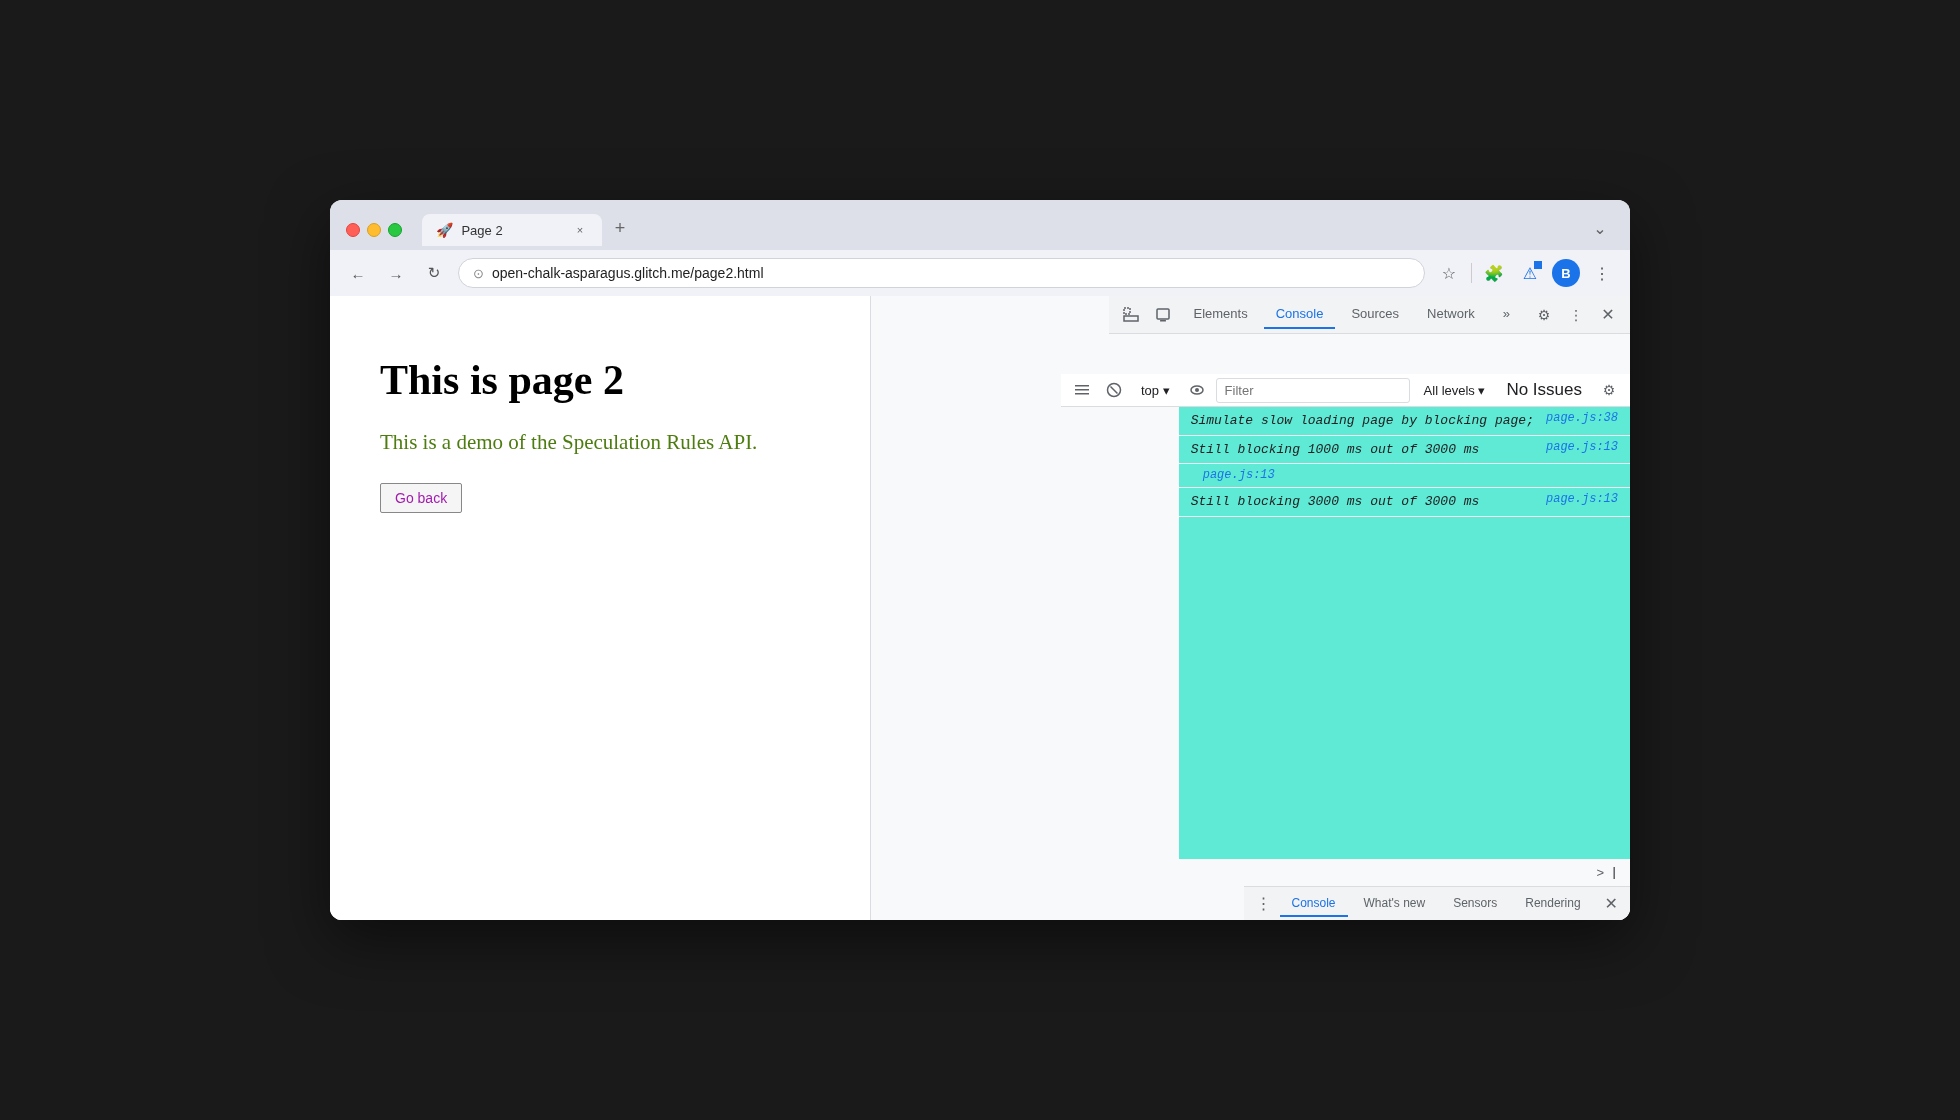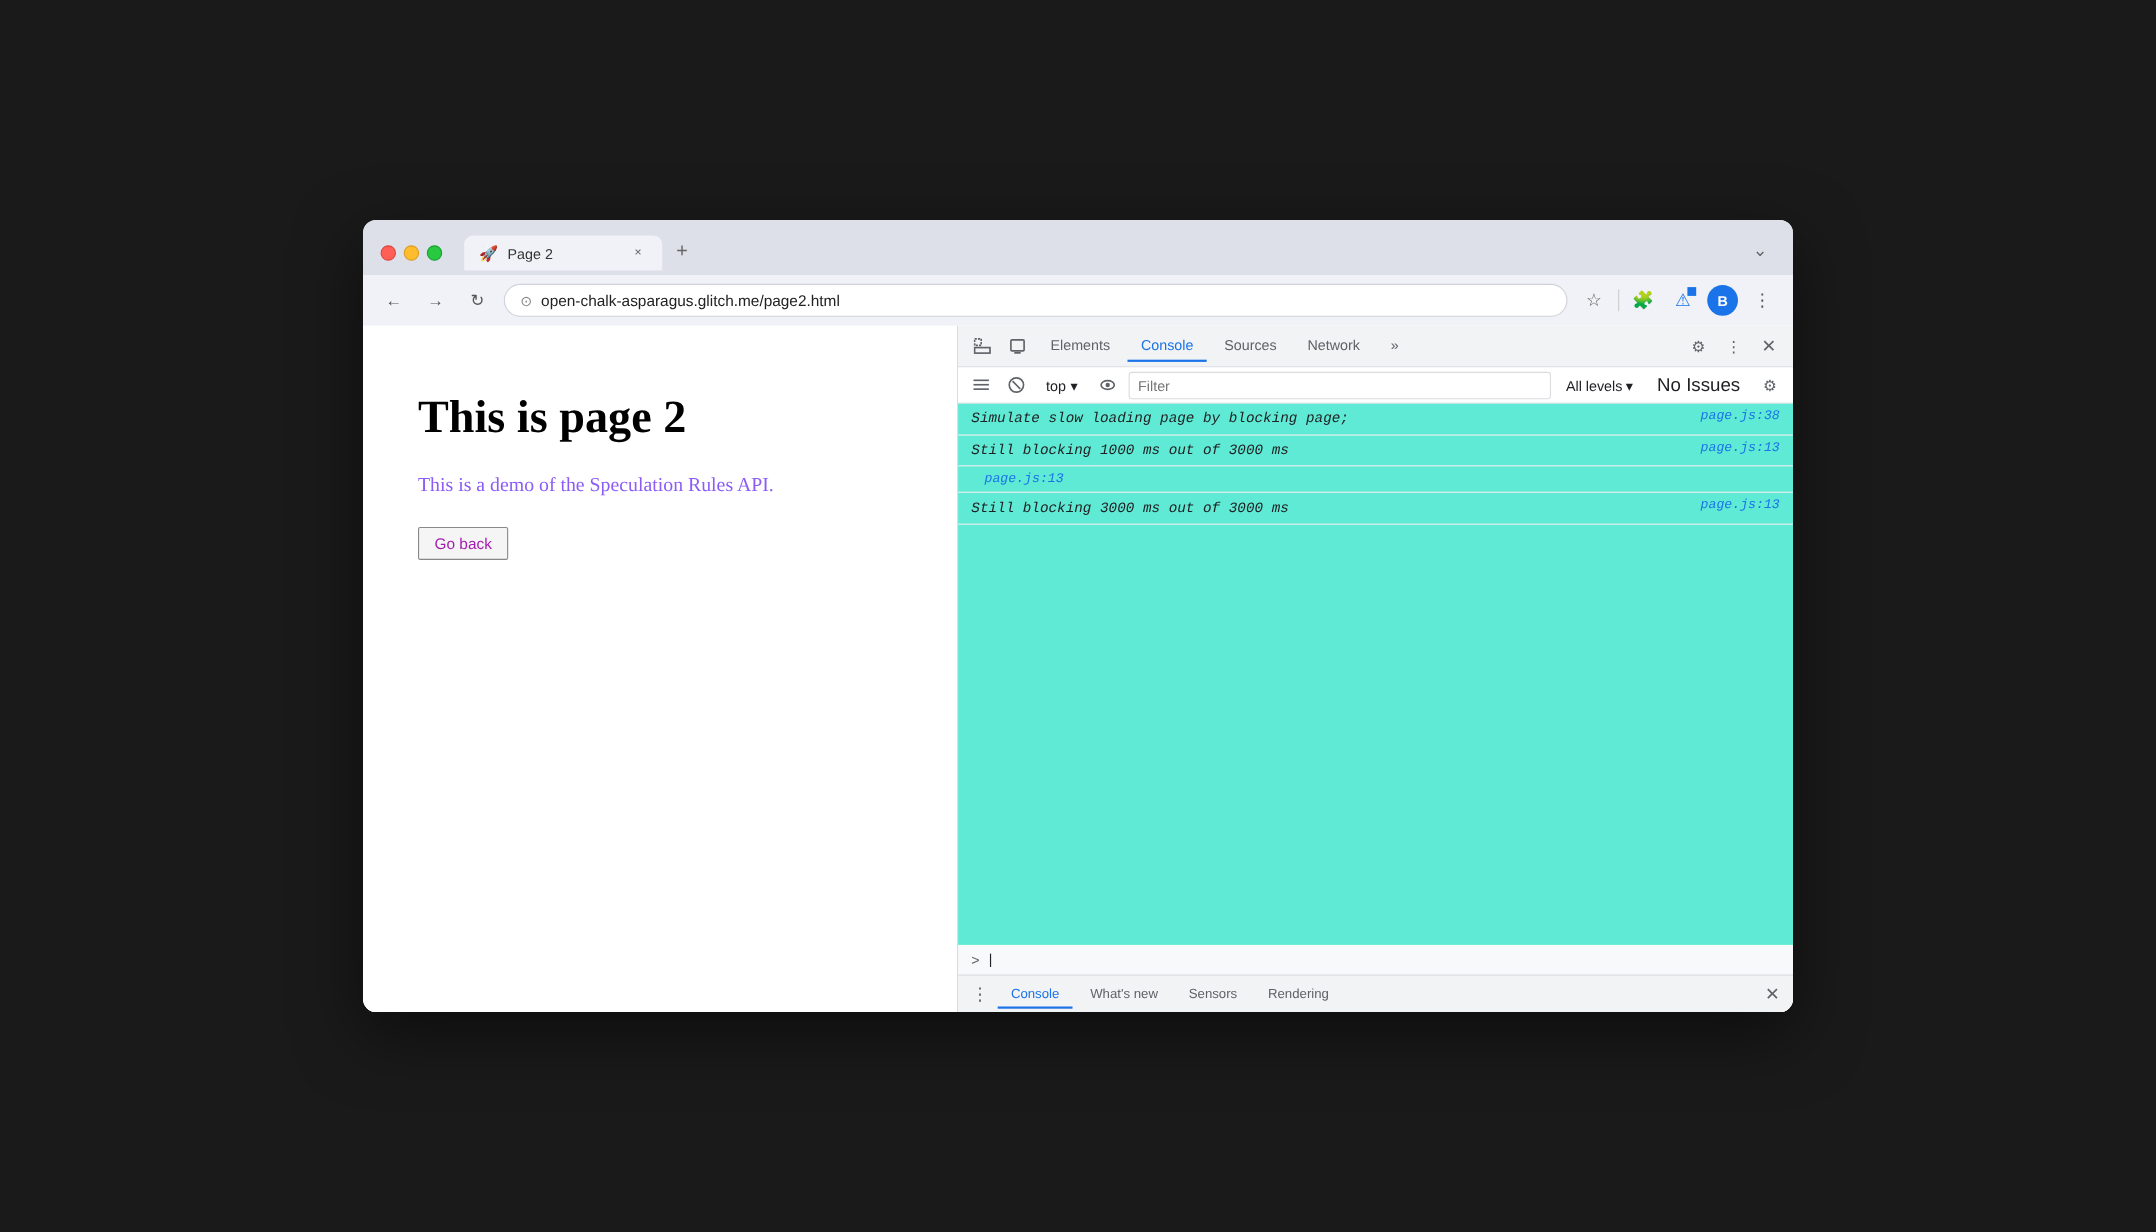--- a/index.html
+++ b/index.html
@@ -222,22 +222,22 @@
 
     .page-heading {
       font-size: 42px;
       font-weight: 900;
       color: #000;
       margin-bottom: 26px;
       font-family: Georgia, serif;
     }
 
     .page-description {
-      font-size: 18px;
-      color: #8b5cf6;
+      font-size: 21px;
+      color: #4d7c0f;
       margin-bottom: 28px;
       font-family: Georgia, serif;
     }
 
     .go-back-btn {
       display: inline-block;
       padding: 6px 14px;
       border: 1px solid #888;
       background: #f5f5f5;
       cursor: pointer;
@@ -247,20 +247,21 @@
       font-family: -apple-system, sans-serif;
     }
 
     
     .devtools-panel {
       width: 760px;
       background: #f8f9fa;
       border-left: 1px solid #dadce0;
       display: flex;
       flex-direction: column;
+      align-items: flex-end;
     }
 
     .devtools-tabs {
       background: #f1f3f4;
       border-bottom: 1px solid #dadce0;
       display: flex;
       align-items: center;
       padding: 0 8px;
       height: 38px;
       gap: 4px;
@@ -302,20 +303,21 @@
 
     
     .console-toolbar {
       background: white;
       border-bottom: 1px solid #dadce0;
       display: flex;
       align-items: center;
       padding: 4px 8px;
       gap: 6px;
       height: 33px;
+      margin-top: 40px;
     }
 
     .console-btn {
       width: 26px;
       height: 26px;
       display: flex;
       align-items: center;
       justify-content: center;
       cursor: pointer;
       color: #5f6368;

